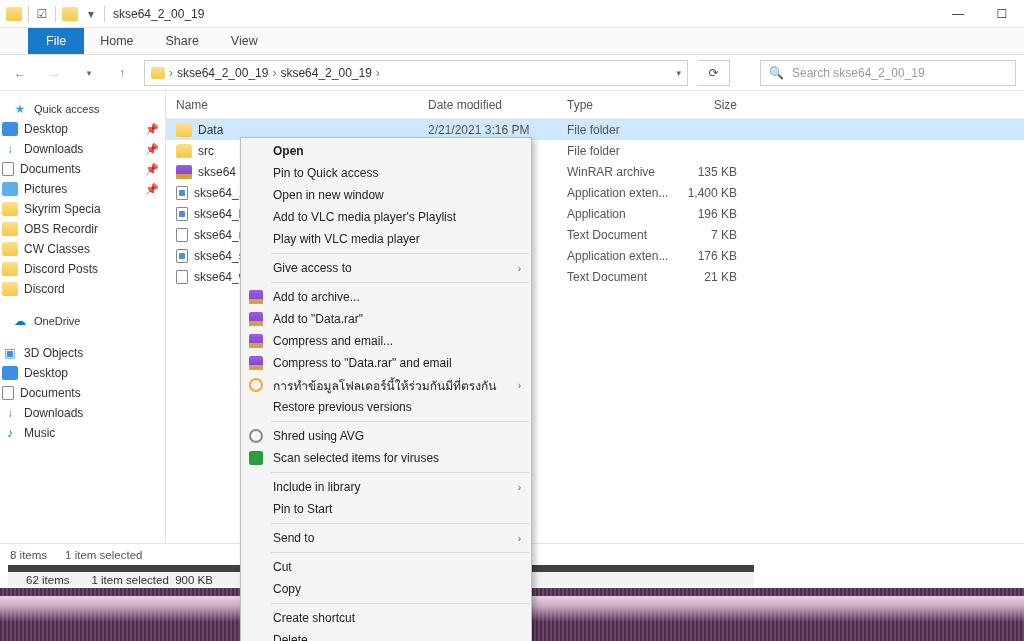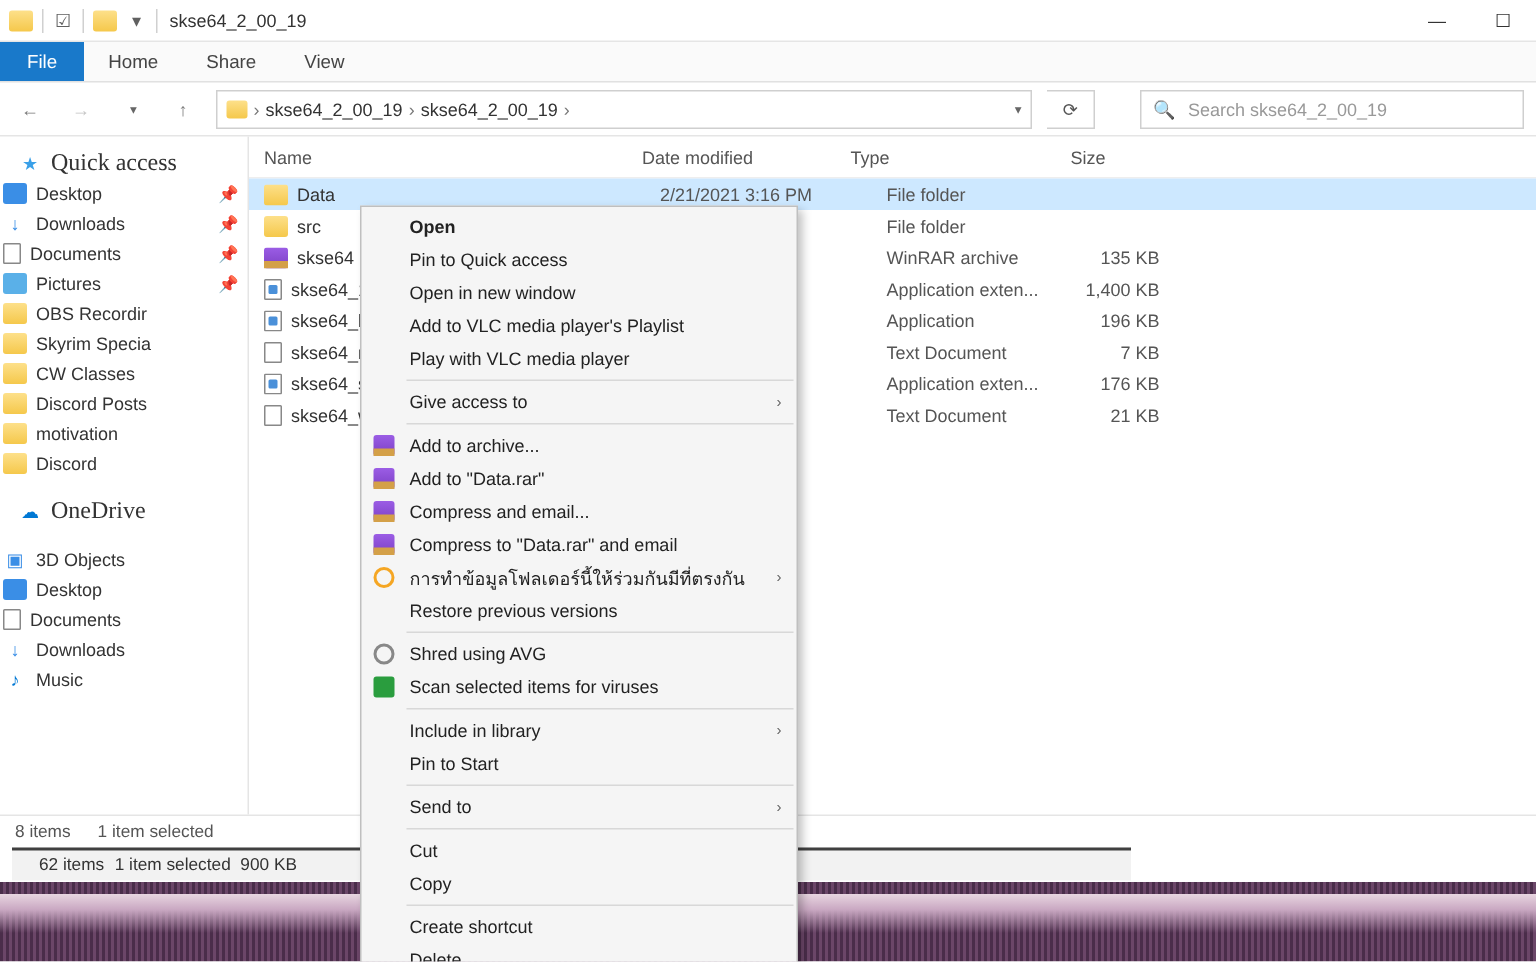--- a/index.html
+++ b/index.html
@@ -10,21 +10,21 @@
 .titlebar .qat { display: flex; align-items: center; gap: 6px; padding: 0 6px; }
 .folder-mini { width: 16px; height: 14px; background: linear-gradient(#fde08a,#f5c84b); border-radius: 2px; }
 .divider-v { width: 1px; height: 16px; background: #d0d0d0; }
 .qat-icon { width: 14px; height: 14px; display:inline-flex; align-items:center; justify-content:center; color:#606060; }
 .titlebar .title { margin-left: 8px; font-size: 12px; color: #333; }
 .win-controls { margin-left: auto; display: flex; }
 .win-controls div { width: 44px; height: 28px; display: flex; align-items: center; justify-content: center; color: #333; }
 
 
 .ribbon { height: 27px; display: flex; align-items: stretch; border-bottom: 1px solid #e1e1e1; background: #fafafa; }
-.ribbon .file-tab { background: #1979ca; color: #fff; padding: 0 18px; display: flex; align-items: center; font-size: 12.5px; }
+.ribbon .file-tab { background: #1979ca; color: #fff; padding: 0 18px; display: flex; align-items: center; font-size: 12.5px; margin-left: 28px; }
 .ribbon .tab { padding: 0 16px; display: flex; align-items: center; color: #444; font-size: 12.5px; }
 
 
 .addr-row { height: 36px; display: flex; align-items: center; gap: 10px; padding: 0 8px; border-bottom: 1px solid #e5e5e5; }
 .nav-arrow { width: 24px; height: 24px; display:flex; align-items:center; justify-content:center; color:#777; }
 .nav-arrow.disabled { color: #c5c5c5; }
 .addr-bar { flex: 1; height: 26px; border: 1px solid #cfcfcf; display: flex; align-items: center; padding: 0 6px; gap: 4px; }
 .addr-bar .sep { color: #777; }
 .addr-bar .seg { color: #333; }
 .addr-refresh { width: 32px; height: 26px; border: 1px solid #cfcfcf; border-left:none; display:flex; align-items:center; justify-content:center; color:#555;}
@@ -33,21 +33,21 @@
 .search-bar input { border:none; outline:none; flex:1; font-size:12px; color:#333; }
 .search-bar input::placeholder { color:#999; }
 
 
 .main { display: flex; height: 452px; }
 .sidebar { width: 166px; border-right: 1px solid #e5e5e5; padding-top: 8px; overflow:hidden;}
 .side-group { margin-bottom: 12px; }
 .side-item { display:flex; align-items:center; height: 20px; padding-left: 2px; gap:6px; color:#333; position:relative;}
 .side-item.root { padding-left: 12px; }
 .side-item .pin { position:absolute; right:6px; color:#999; font-size:11px;}
-.side-title { font-size: 16px; font-family: Liberation Serif, serif; }
+.side-title { font-size: 11px; }
 .ico { width:16px; height:14px; display:inline-flex; align-items:center; justify-content:center; flex-shrink:0;}
 .ico-folder { background: linear-gradient(#fde08a,#f5c84b); border-radius:2px; }
 .ico-desktop { background: #3a8ee6; border-radius:2px; }
 .ico-down { color:#3a8ee6; }
 .ico-doc { background:#fff; border:1px solid #888; border-radius:1px; width:12px; height:14px;}
 .ico-pic { background:#5ab0e8; border-radius:2px; }
 .ico-onedrive { color:#0078d4; }
 .ico-pc { background:#3a8ee6; border-radius:2px; width:16px; height:12px;}
 .ico-3d { color:#3a8ee6; }
 .ico-music { color:#0078d4; }
@@ -55,41 +55,41 @@
 
 
 .content { flex:1; position:relative; }
 .columns { display:flex; height:28px; align-items:center; border-bottom: 1px solid #eee; color:#555;}
 .col { padding: 0 8px; }
 .col-name { width: 254px; padding-left:10px;}
 .col-date { width: 139px; }
 .col-type { width: 120px; }
 .col-size { width: 72px; text-align:right; padding-right:14px;}
 .rows { }
-.row { display:flex; height:21px; align-items:center;gap:12px; }
+.row { display:flex; height:21px; align-items:center; }
 .row.selected { background: #cde8ff; }
 .cell { padding: 0 8px; white-space:nowrap; overflow:hidden; text-overflow:ellipsis;}
 .cell-name { width:254px; display:flex; align-items:center; gap:6px; padding-left:10px;}
 .cell-date { width:139px; color:#555;}
 .cell-type { width:120px; color:#555;}
 .cell-size { width:72px; text-align:right; color:#555; padding-right:14px;}
 
 
 .fi { width:16px; height:14px; flex-shrink:0; display:inline-block;}
 .fi-folder { background: linear-gradient(#fde08a,#f5c84b); border-radius:2px;}
 .fi-rar { background: linear-gradient(#9b5de5,#7b3fc4); border-radius:2px; position:relative;}
 .fi-rar::after{content:""; position:absolute; bottom:0; left:0; right:0; height:5px; background:#d4a048;}
 .fi-app { background:#fff; border:1px solid #888; border-radius:1px; width:12px; height:14px; position:relative;}
 .fi-app::after{content:""; position:absolute; top:3px; left:2px; width:6px; height:6px; background:#4a90d9; border-radius:1px;}
 .fi-txt { background:#fff; border:1px solid #888; border-radius:1px; width:12px; height:14px;}
 
 
 .statusbar { height:22px; border-top:1px solid #e5e5e5; display:flex; align-items:center; gap:18px; padding:0 10px; color:#555; font-size:11.5px;}
 
-.statusbar-outer { height:22px; border-top:2px solid #404040; display:flex; align-items:center; gap:7px; padding:0 18px; color:#333; font-size:11.5px; background:#f2f2f2; position:absolute; top:565px; left:8px; right:270px;}
+.statusbar-outer { height:22px; border-top:7px solid #404040; display:flex; align-items:center; gap:22px; padding:0 18px; color:#333; font-size:11.5px; background:#f2f2f2; position:absolute; top:565px; left:8px; right:270px;}
 
 
 .context-menu { position:absolute; top:137px; left:240px; width:292px; background:#f5f5f5; border:1px solid #bfbfbf; box-shadow: 3px 3px 6px rgba(0,0,0,.25); z-index:100; padding:2px 0;}
 .cm-item { height:22px; display:flex; align-items:center; padding: 0 10px 0 32px; position:relative; font-size:12px; color:#222;}
 .cm-item .arrow { margin-left:auto; color:#666; font-size:10px;}
 .cm-item .cm-icon { position:absolute; left:6px; width:18px; height:16px; display:flex; align-items:center; justify-content:center;}
 .cm-item strong { font-weight:600; }
 .cm-sep { height:1px; background:#d8d8d8; margin: 3px 2px 3px 30px;}
 .cm-icon .rar { width:14px; height:14px; background: linear-gradient(#9b5de5,#7b3fc4); border-radius:2px; position:relative;}
 .cm-icon .rar::after{content:""; position:absolute; bottom:0; left:0; right:0; height:5px; background:#d4a048;}
@@ -179,37 +179,33 @@
             <span>Documents</span>
             <span class="pin">📌</span>
           </div>
           <div class="side-item">
             <span class="ico ico-pic"></span>
             <span>Pictures</span>
             <span class="pin">📌</span>
           </div>
           <div class="side-item">
             <span class="ico ico-folder"></span>
+            <span>Skyrim Specia</span>
+          </div>
+          <div class="side-item">
+            <span class="ico ico-folder"></span>
             <span>OBS Recordir</span>
-          </div>
-          <div class="side-item">
-            <span class="ico ico-folder"></span>
-            <span>Skyrim Specia</span>
           </div>
           <div class="side-item">
             <span class="ico ico-folder"></span>
             <span>CW Classes</span>
           </div>
           <div class="side-item">
             <span class="ico ico-folder"></span>
             <span>Discord Posts</span>
-          </div>
-          <div class="side-item">
-            <span class="ico ico-folder"></span>
-            <span>motivation</span>
           </div>
           <div class="side-item">
             <span class="ico ico-folder"></span>
             <span>Discord</span>
           </div>
         </div>
     </div>
     <div class="side-group">
       <div class="side-item root">
         <span class="ico ico-onedrive">☁</span>

